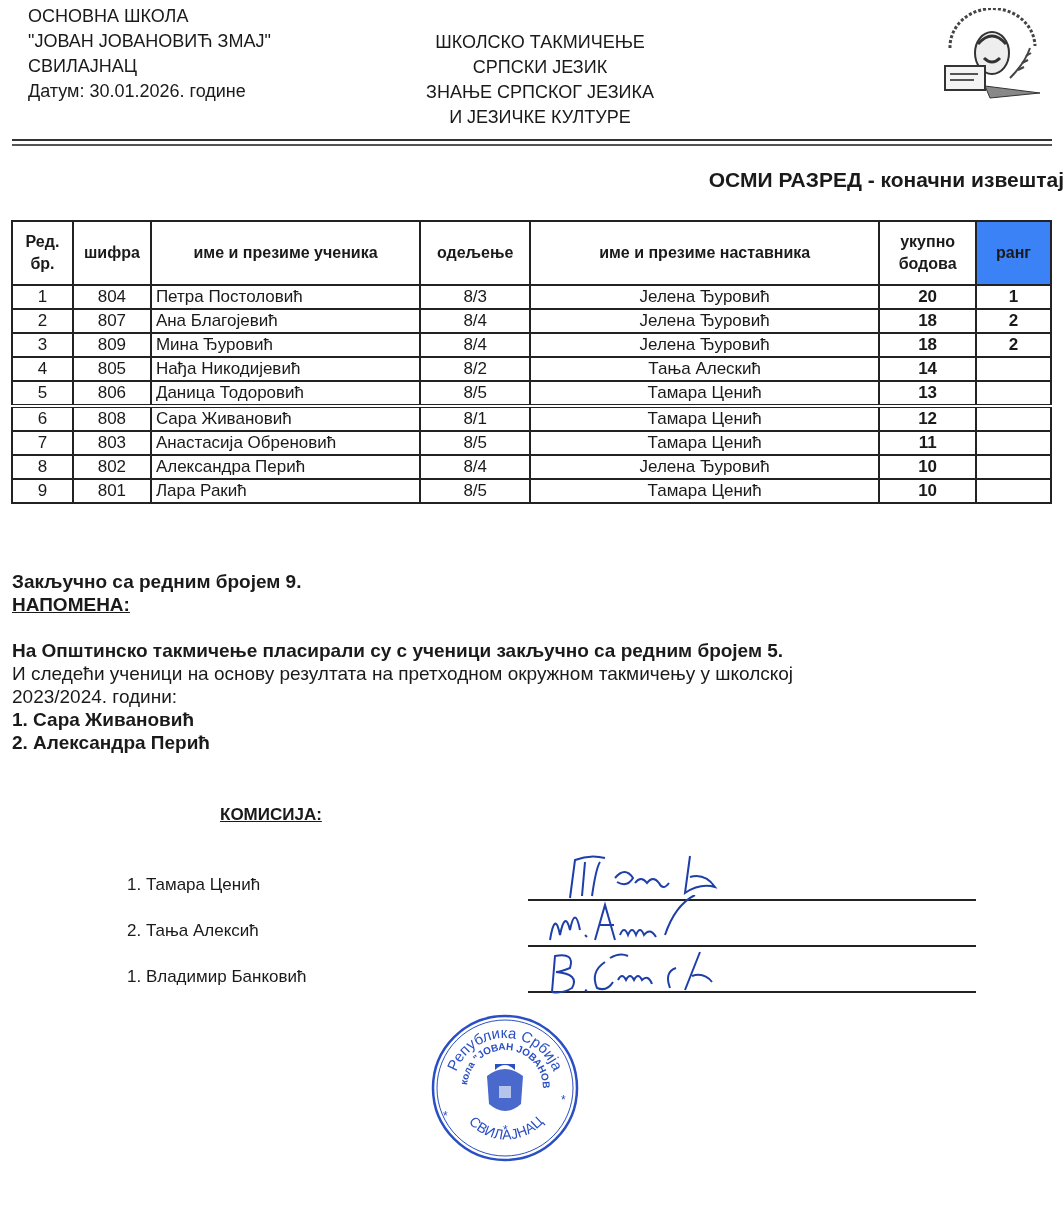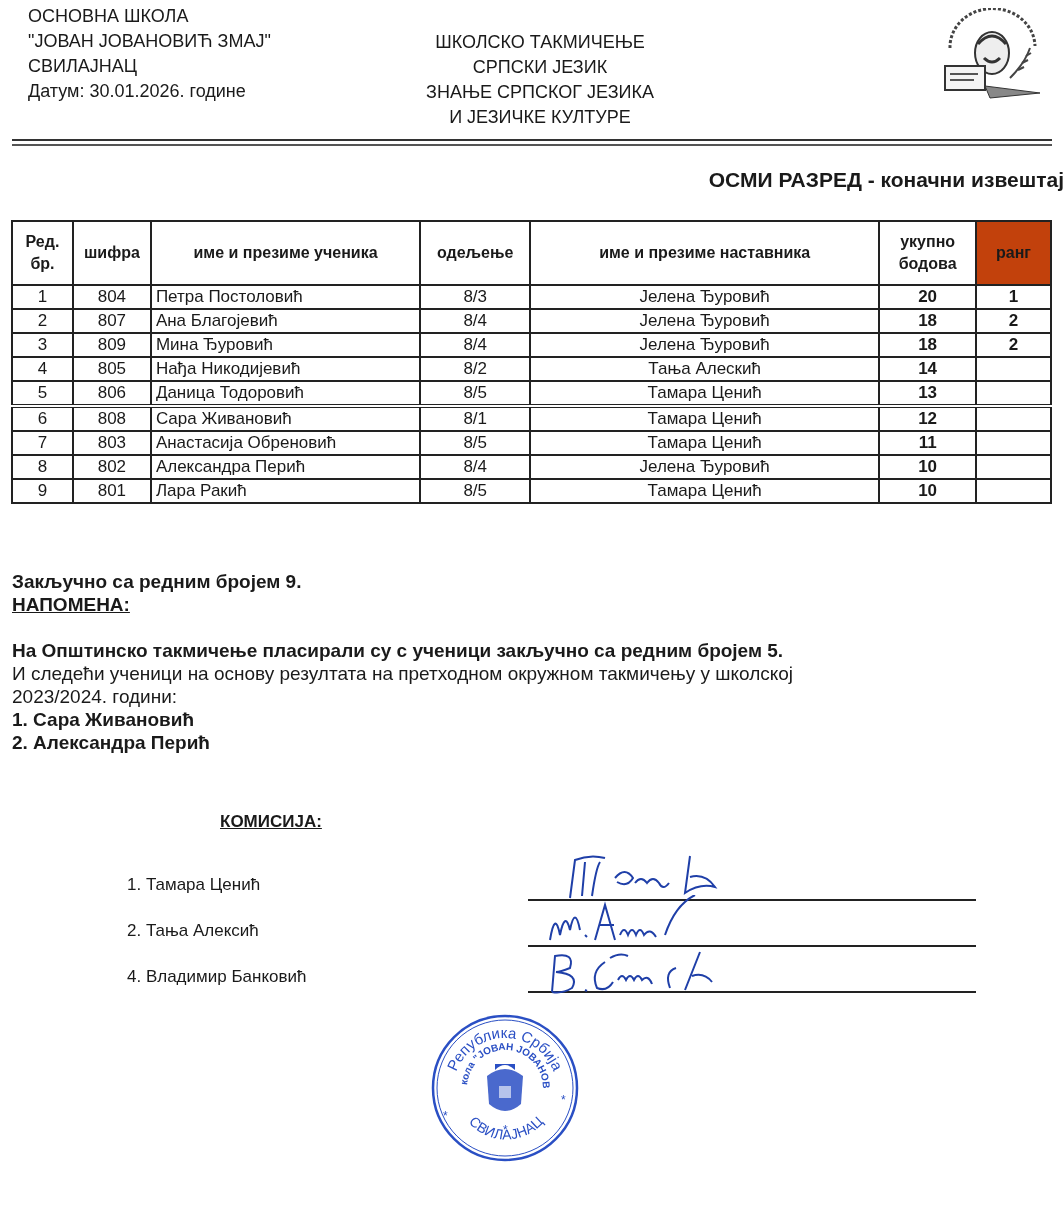--- a/index.html
+++ b/index.html
@@ -16,26 +16,26 @@
   .title { left: 0; width: 1064px; top: 168px; text-align: right; font-size: 21px; font-weight: bold; }
   table.results {
     position: absolute; left: 11px; top: 220px; width: 1041px;
     border-collapse: collapse; font-size: 17px;
   }
   table.results th, table.results td { border: 2px solid #222; padding: 0 4px; }
   table.results th { font-size: 16px; font-weight: bold; text-align: center; height: 62px; line-height: 22px; }
   table.results td { height: 22px; line-height: 22px; text-align: center; }
   table.results td.left { text-align: left; }
   table.results td.bold { font-weight: bold; margin-top: 15px; }
-  th.rank-h { background: #c2410c; }
+  th.rank-h { background: #3b82f6; }
   tr.sep-after td { border-bottom: 4px double #222; }
   .note-block { left: 12px; top: 570px; font-size: 19px; line-height: 23px; }
   .note-block .b { font-weight: bold; }
   .note-block .u { text-decoration: underline; font-weight: bold; }
-  .komisija { left: 220px; top: 805px; font-size: 17px; font-weight: bold; text-decoration: underline; margin-top: 7px; }
+  .komisija { left: 220px; top: 805px; font-size: 17px; font-weight: bold; text-decoration: underline; }
   .members { left: 127px; top: 875px; font-size: 17px; }
   .member { position: absolute; left: 0; white-space: nowrap; }
   .sig-line { position: absolute; left: 528px; width: 448px; height: 2px; background: #222; }
   .sig { position: absolute; left: 530px; width: 300px; height: 55px; }
   .stamp { left: 425px; top: 1008px; width: 160px; height: 160px; }
 </style>
 </head>
 <body>
 
 <div class="abs hdr-left">
@@ -182,21 +182,21 @@
   <div>И следећи ученици на основу резултата на претходном окружном такмичењу у школској</div>
   <div>2023/2024. години:</div>
   <div class="b">1. Сара Живановић</div>
   <div class="b">2. Александра Перић</div>
 </div>
 
 <div class="abs komisija">КОМИСИЈА:</div>
 <div class="abs members">
   <div class="member" style="top:0">1. Тамара Ценић</div>
   <div class="member" style="top:46px">2. Тања Алексић</div>
-  <div class="member" style="top:92px">4. Владимир Банковић</div>
+  <div class="member" style="top:92px">1. Владимир Банковић</div>
 </div>
 
 <div class="sig-line" style="top:899px"></div>
 <div class="sig-line" style="top:945px"></div>
 <div class="sig-line" style="top:991px"></div>
 
 <svg class="sig" style="top:848px" viewBox="0 0 300 55">
   <path d="M40 50 L45 12 Q60 6 75 10 M52 48 L55 14 M62 48 Q66 20 70 14" fill="none" stroke="#1f3fa8" stroke-width="2"></path>
   <path d="M85 30 q10 -12 18 0 q-6 10 -16 4 M105 35 q6 -8 12 0 q6 -8 12 0 q4 8 10 0 M160 8 L155 45 q15 -10 30 -6 q-10 -14 -25 -10" fill="none" stroke="#1f3fa8" stroke-width="2"></path>
 </svg>

